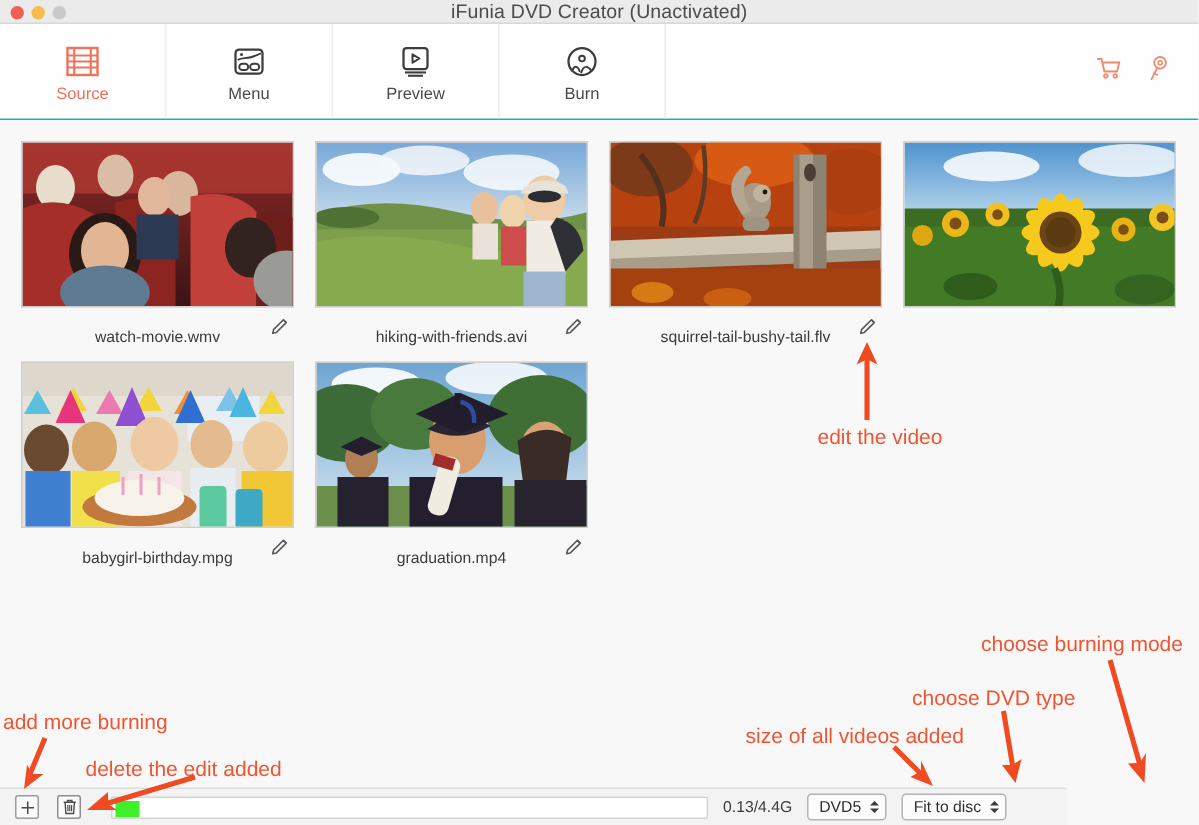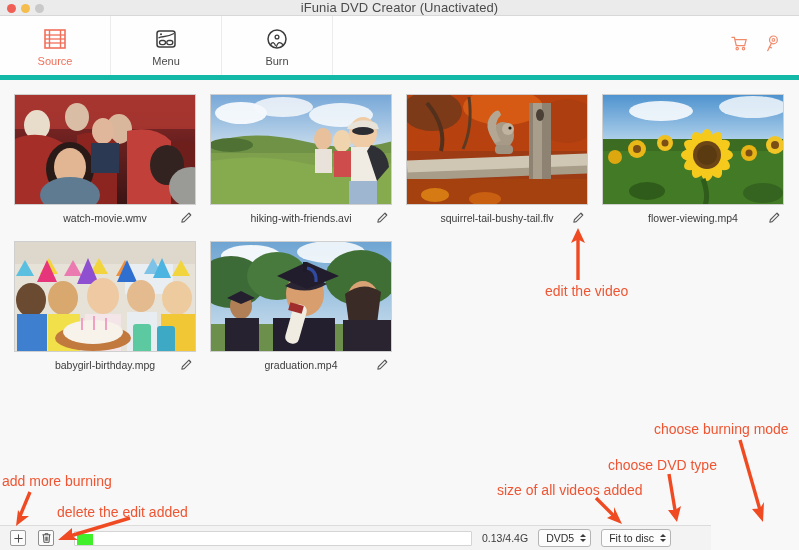--- a/index.html
+++ b/index.html
@@ -24,21 +24,21 @@
   .traffic.min{   left:21px; background:#f4bd4e; }
   .traffic.max{   left:35px; background:#c9c9c9; }
   #window-title{
     width:100%; text-align:center; font-size:13px; color:#4b4b4b;
     letter-spacing:.1px; line-height:16px;
   }
 
   
   #toolbar{
     position:absolute; left:0; top:16px; width:799px; height:64px;
-    background:#fefefe; border-bottom:5px solid #14b8a6;
+    background:#fefefe; border-bottom:1px solid #14b8a6;
     display:flex; align-items:stretch;
   }
   .tb-item{
     width:111px; display:flex; flex-direction:column;
     align-items:center; justify-content:center;
     border-right:1px solid #ececec; gap:3px; cursor:pointer;
   }
   .tb-item .tb-icon{ height:27px; display:flex; align-items:flex-end; }
   .tb-item .tb-label{ font-size:11px; color:#4a4a4a; }
   .tb-item.active .tb-label{ color:#f0705a; }
@@ -60,21 +60,21 @@
   }
   .card{ width:196px; padding-right:14px; margin-bottom:10px; }
   .thumb{
     width:182px; height:111px;
     border:1px solid #cfcfcf; background:#ddd;
     overflow:hidden; position:relative; cursor:pointer;
   }
   .thumb svg{ display:block; width:182px; height:111px; }
   .cardfoot{
     width:182px; height:26px;
-    display:flex; align-items:center; justify-content:center;
+    display:flex; align-items:flex-end; justify-content:center;
     position:relative;
   }
   .fname{ font-size:10.5px; color:#3b3b3b; }
   .pencil{ position:absolute; right:2px; top:5px; cursor:pointer; }
 
   
   #bottombar{
     position:absolute; left:0; top:525px; width:711px; height:25px;
     background:#f3f3f3; border-top:1px solid #dcdcdc;
     display:flex; align-items:center;
@@ -151,20 +151,31 @@
         <rect x="4" y="5" width="18" height="16" rx="2.5" fill="none" stroke="#3c3c3c" stroke-width="1.5"></rect>
         <path d="M5.5 12 C9 9.5, 12 12.5, 21 7.5" fill="none" stroke="#3c3c3c" stroke-width="1.3"></path>
         <circle cx="8" cy="8.3" r="1" fill="#3c3c3c"></circle>
         <rect x="6.5" y="14.5" width="6" height="4.2" rx="2.1" fill="none" stroke="#3c3c3c" stroke-width="1.3"></rect>
         <rect x="13.8" y="14.5" width="6" height="4.2" rx="2.1" fill="none" stroke="#3c3c3c" stroke-width="1.3"></rect>
       </svg>
     </span>
     <span class="tb-label">Menu</span>
   </div>
 
+  <div class="tb-item">
+    <span class="tb-icon">
+      <svg width="26" height="26" viewBox="0 0 26 26">
+        <rect x="5" y="4" width="16" height="14" rx="2" fill="none" stroke="#3c3c3c" stroke-width="1.5"></rect>
+        <path d="M11 8.2 L15.6 11 L11 13.8 Z" fill="none" stroke="#3c3c3c" stroke-width="1.3" stroke-linejoin="round"></path>
+        <line x1="6" y1="20.3" x2="20" y2="20.3" stroke="#3c3c3c" stroke-width="1.4"></line>
+        <line x1="8" y1="22.5" x2="18" y2="22.5" stroke="#3c3c3c" stroke-width="1.4"></line>
+      </svg>
+    </span>
+    <span class="tb-label">Preview</span>
+  </div>
 
   <div class="tb-item">
     <span class="tb-icon">
       <svg width="26" height="26" viewBox="0 0 26 26">
         <circle cx="13" cy="13" r="9" fill="none" stroke="#3c3c3c" stroke-width="1.5"></circle>
         <circle cx="13" cy="11" r="1.9" fill="none" stroke="#3c3c3c" stroke-width="1.3"></circle>
         <path d="M6.3 19.5 C8.2 14.8, 10.4 16.3, 11.6 19.9" fill="none" stroke="#3c3c3c" stroke-width="1.3"></path>
         <path d="M12.4 20.8 C14 14.5, 17.4 16.4, 19.4 19.3" fill="none" stroke="#3c3c3c" stroke-width="1.3"></path>
       </svg>
     </span>
@@ -345,29 +356,20 @@
                 <ellipse rx="9" ry="26" transform="rotate(150)"></ellipse>
             </g>
             <circle r="14" fill="#6b4515"></circle>
               <circle r="10" fill="#5a3a11"></circle>
           </g>
           <path d="M100 84 q6 16 2 27" stroke="#2f5c1a" stroke-width="5" fill="none"></path>
           <ellipse cx="44" cy="96" rx="18" ry="9" fill="#2f5c1a"></ellipse>
           <ellipse cx="160" cy="98" rx="20" ry="10" fill="#356420"></ellipse>
         </svg>
       </div>
-      <div class="cardfoot">
-        <span class="fname">flower-viewing.mp4</span>
-        <span class="pencil">
-          <svg width="15" height="15" viewBox="0 0 16 16">
-            <path d="M3 13 L3.6 10.4 L10.6 3.4 L12.6 5.4 L5.6 12.4 Z" fill="none" stroke="#5a5a5a" stroke-width="1.15" stroke-linejoin="round"></path>
-            <path d="M10.6 3.4 L12.6 5.4" stroke="#5a5a5a" stroke-width="1.15"></path>
-          </svg>
-        </span>
-      </div>
     </div>
 
     <div class="card">
       <div class="thumb">
         <svg viewBox="0 0 182 111" preserveAspectRatio="none">
           <rect width="182" height="111" fill="#e7e2d8"></rect>
           <rect x="110" y="0" width="48" height="52" fill="#e9eef2"></rect>
           <rect x="0" y="0" width="182" height="22" fill="#ded8cc"></rect>
           <g>
             <path d="M10 18 l9 16 -18 0z" fill="#5bc0e0"></path>

